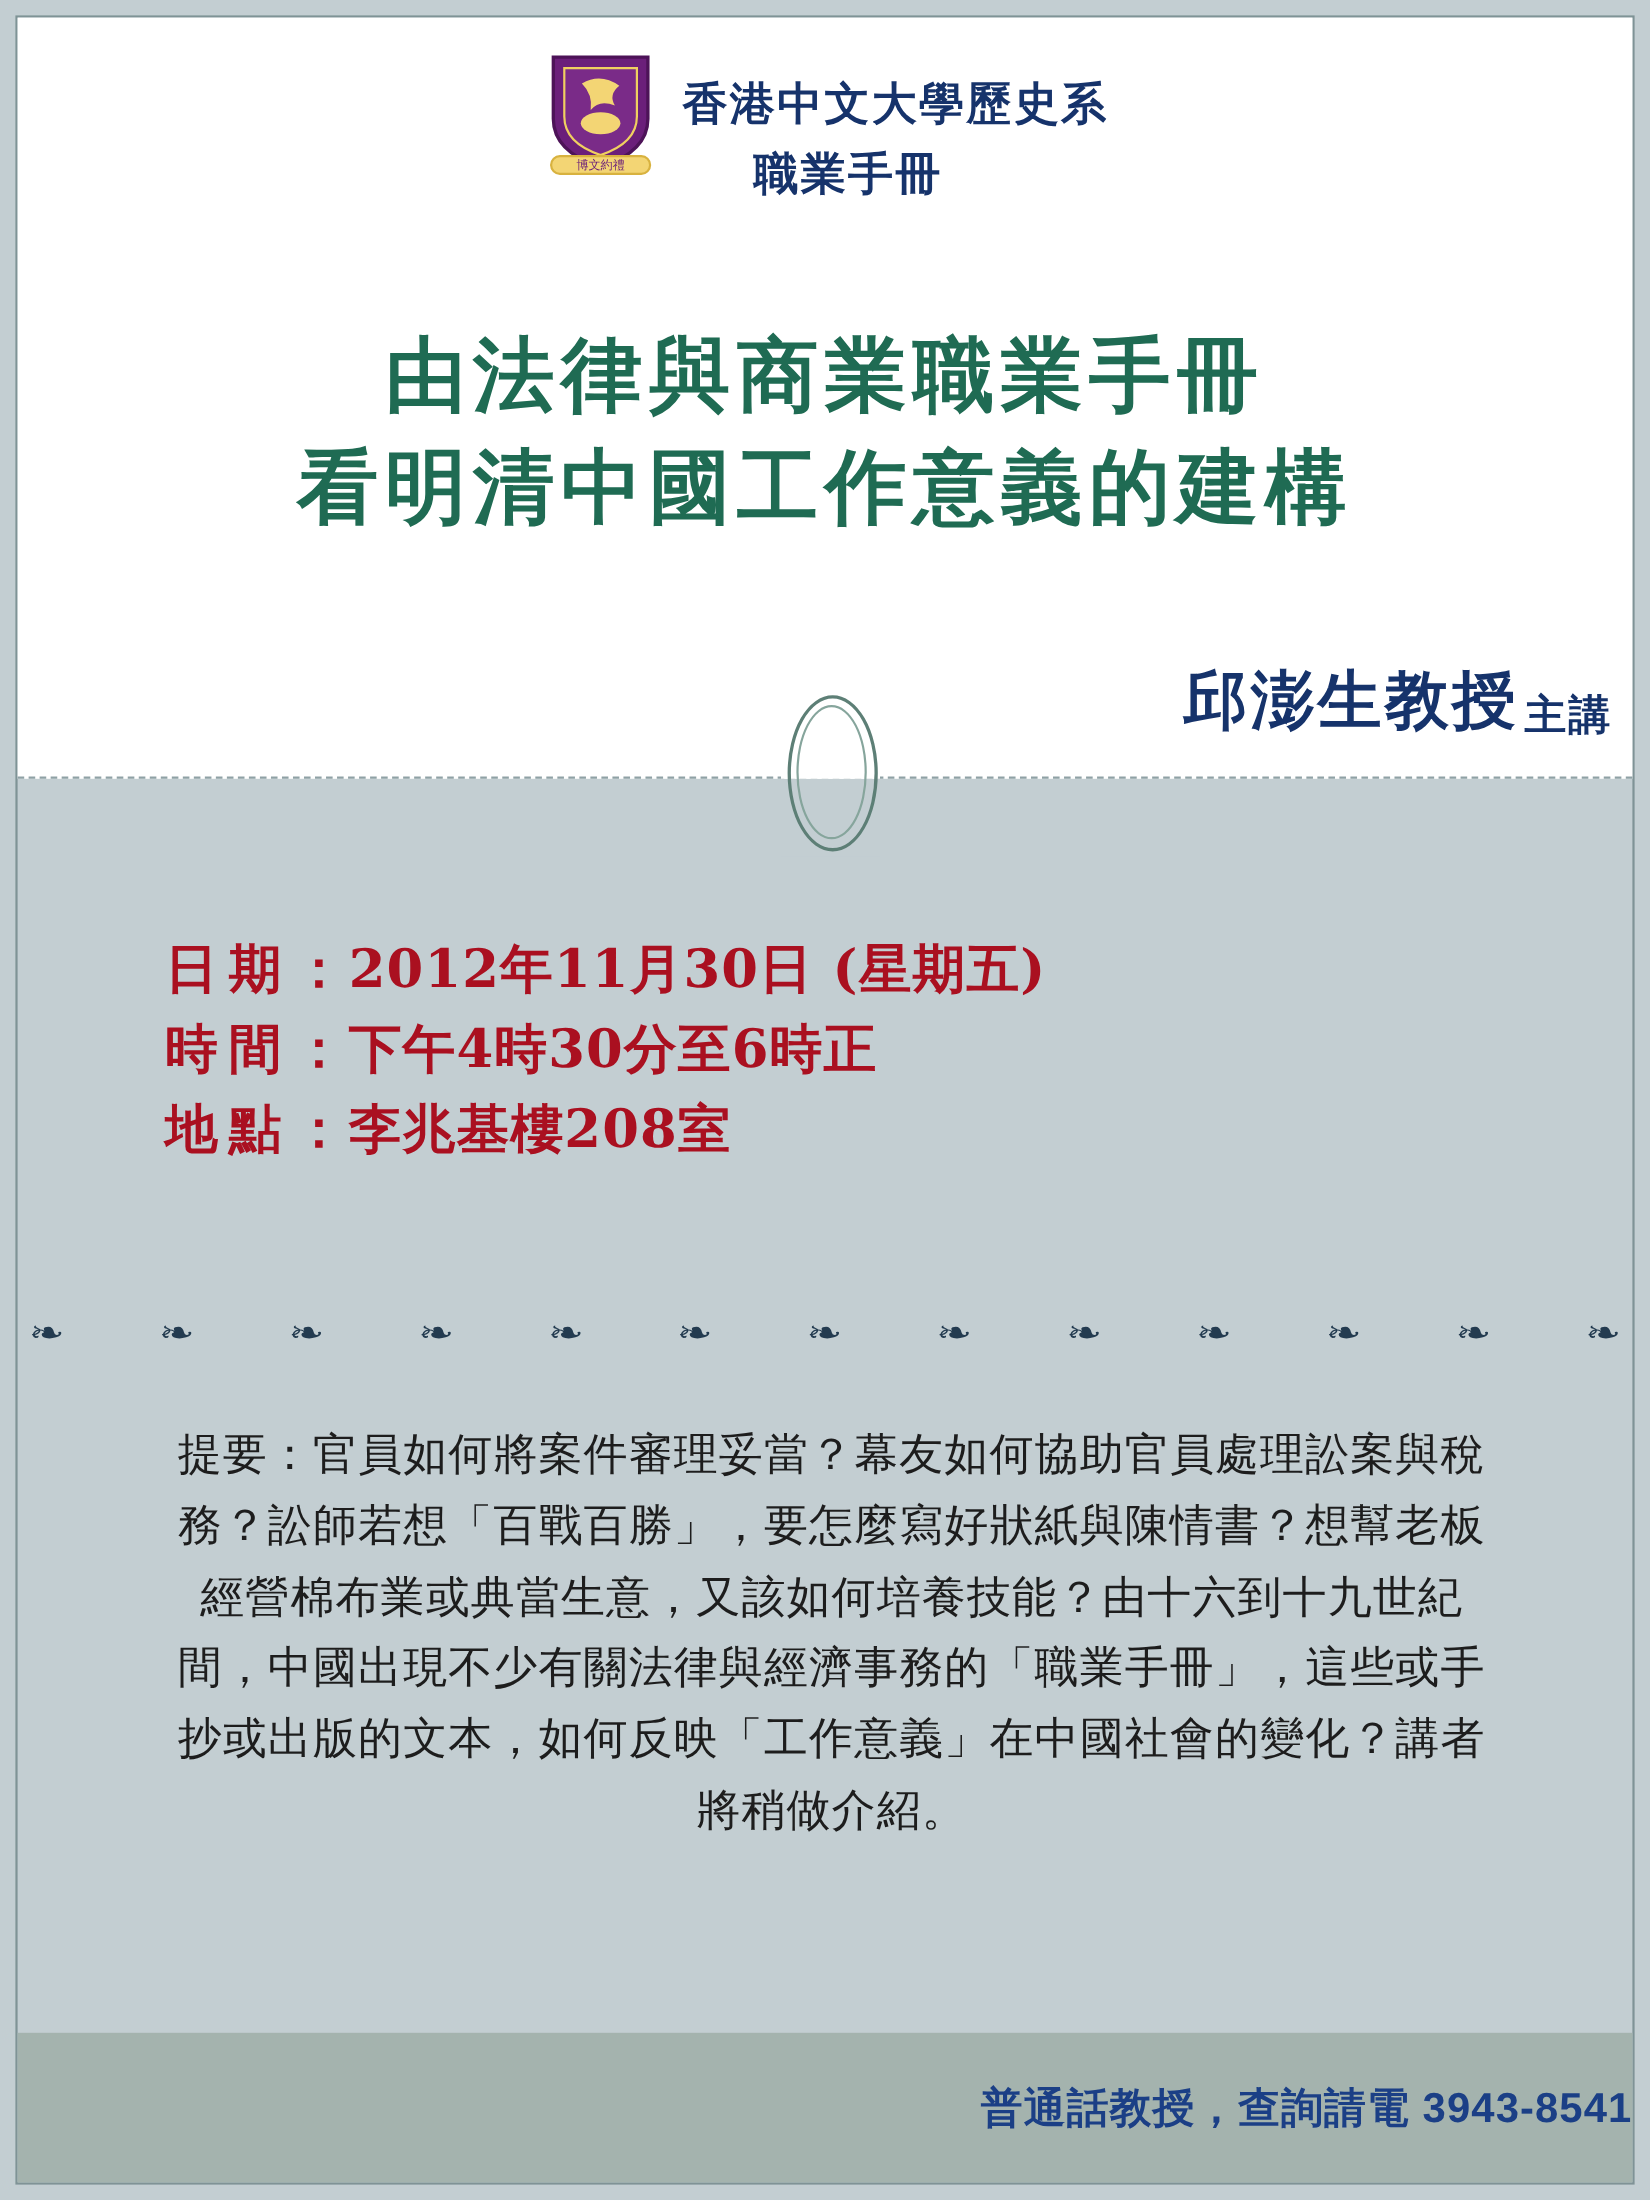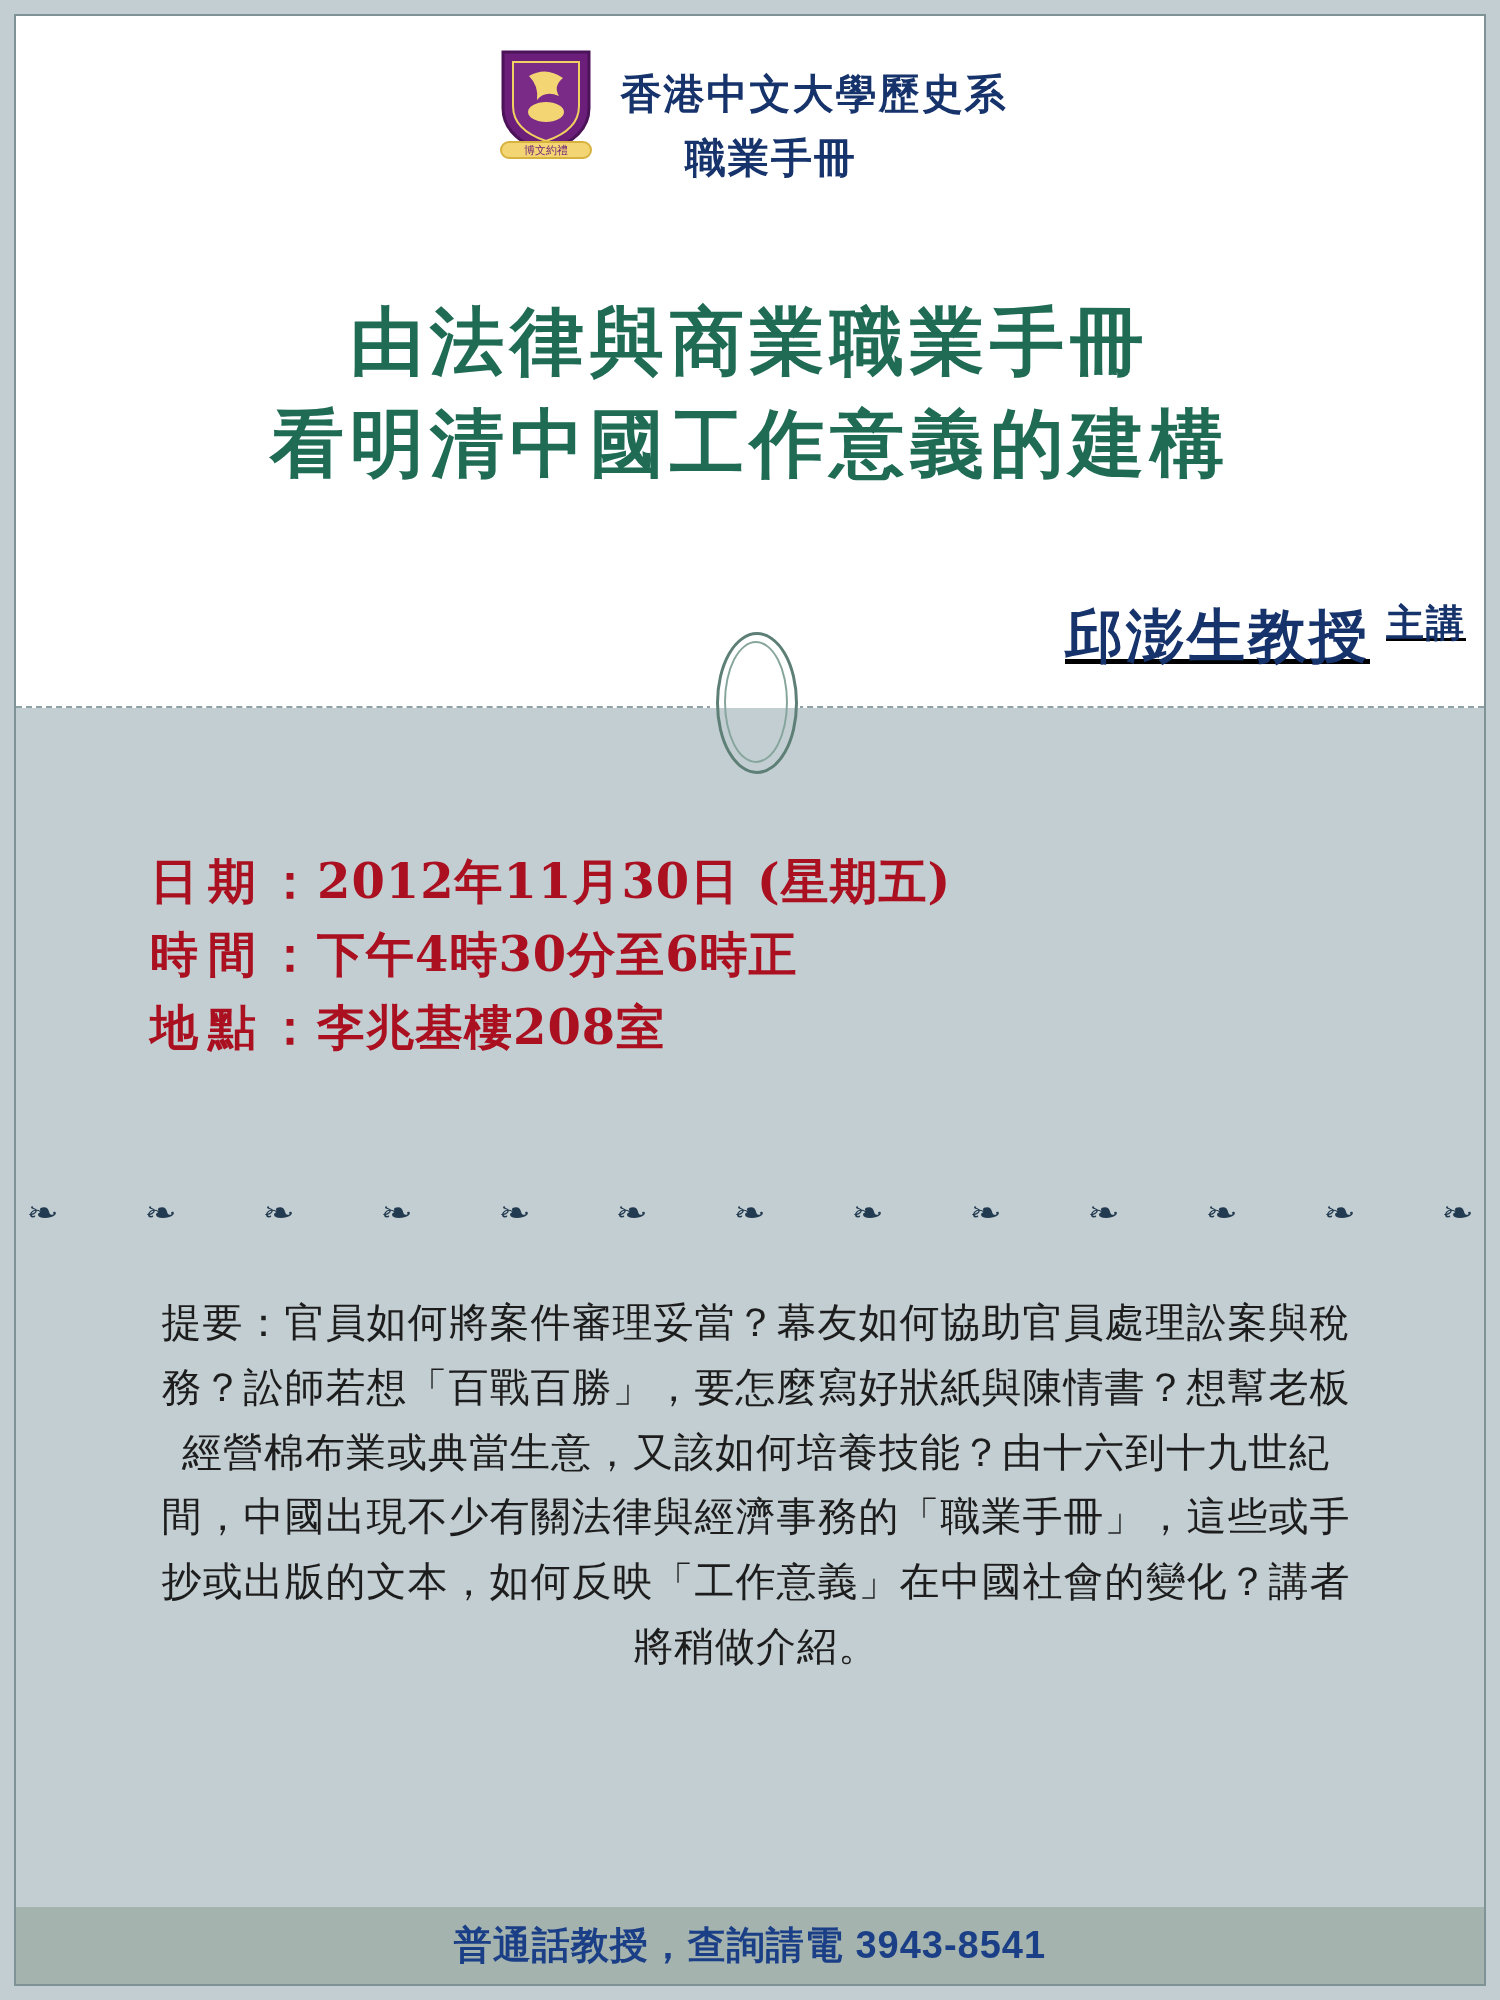--- a/index.html
+++ b/index.html
@@ -104,23 +104,22 @@
     line-height: 1.38;
     letter-spacing: 6px;
   }
 
   
   .speaker-row {
     position: absolute;
     right: 34px;
     top: 598px;
     display: flex;
-    align-items: flex-start;
-    gap: 16px;
-    text-decoration: underline;
+    align-items: flex-end;
+    gap: 5px;
   }
   .speaker-name {
     font-family: "Liberation Sans", sans-serif;
     font-weight: bold;
     font-size: 58px;
     color: #16336b;
     letter-spacing: 3px;
   }
   .speaker-role {
     font-family: "Liberation Sans", sans-serif;
@@ -221,25 +220,25 @@
     letter-spacing: 1px;
     text-align: center;
   }
 
   
   .footer {
     position: absolute;
     left: 16px;
     right: 16px;
     bottom: 16px;
-    height: 77px;
+    height: 136px;
     background: #a4b3ae;
     display: flex;
     align-items: center;
-    justify-content: center;
+    justify-content: flex-end;
   }
   .footer-text {
     font-family: "Liberation Sans", sans-serif;
     font-weight: bold;
     font-size: 38px;
     color: #1b3f86;
     letter-spacing: 1px;
   }
 </style>
 </head>

